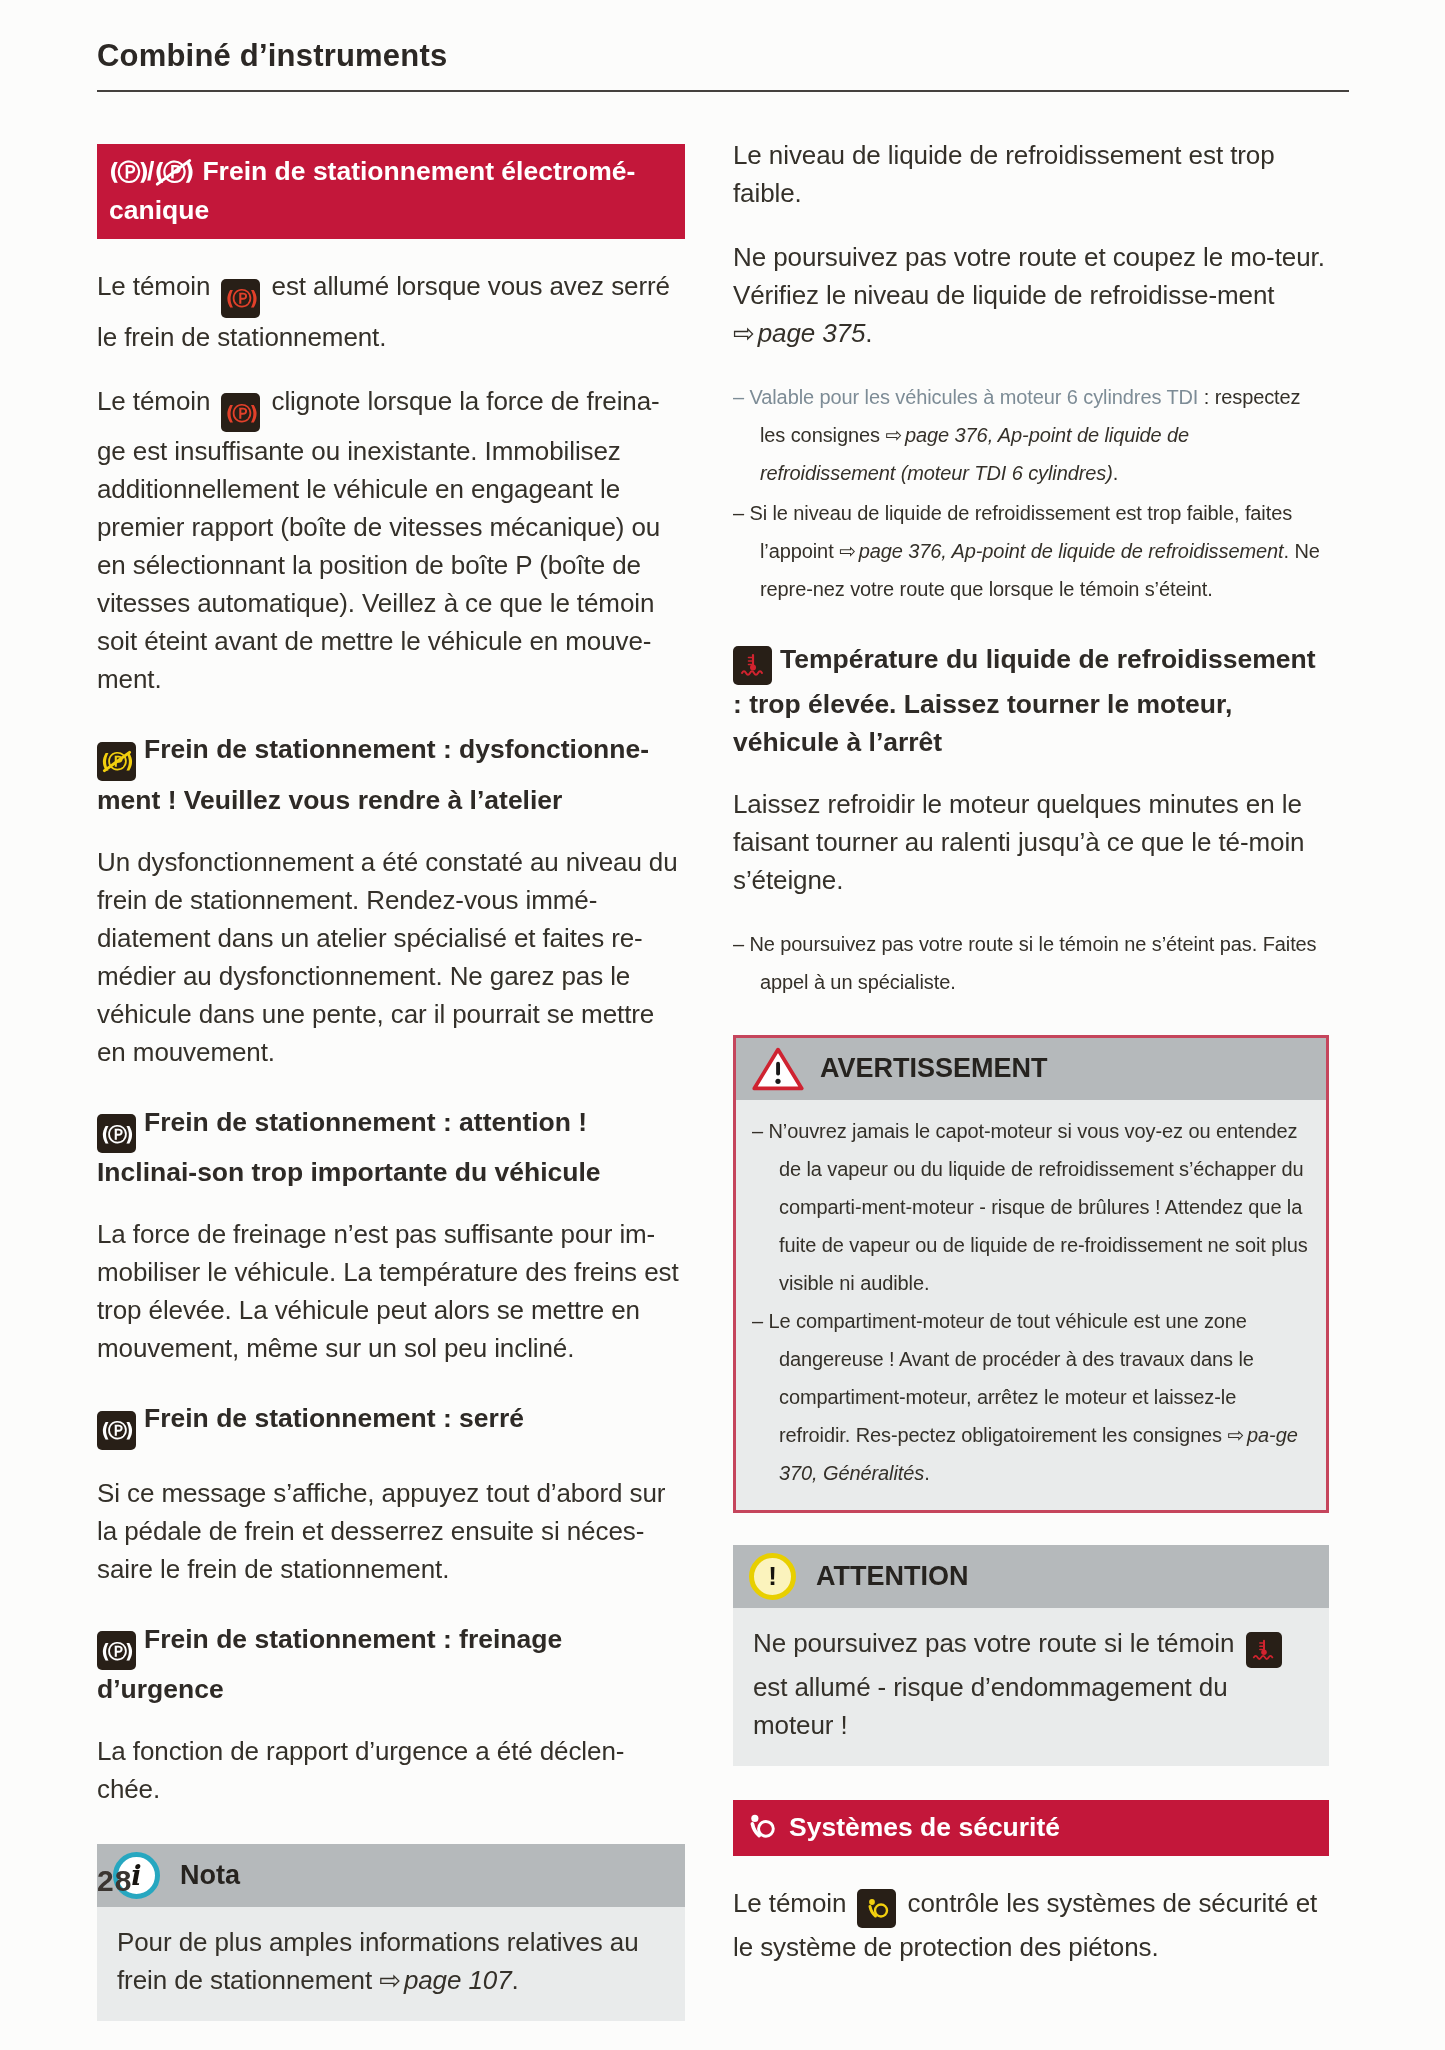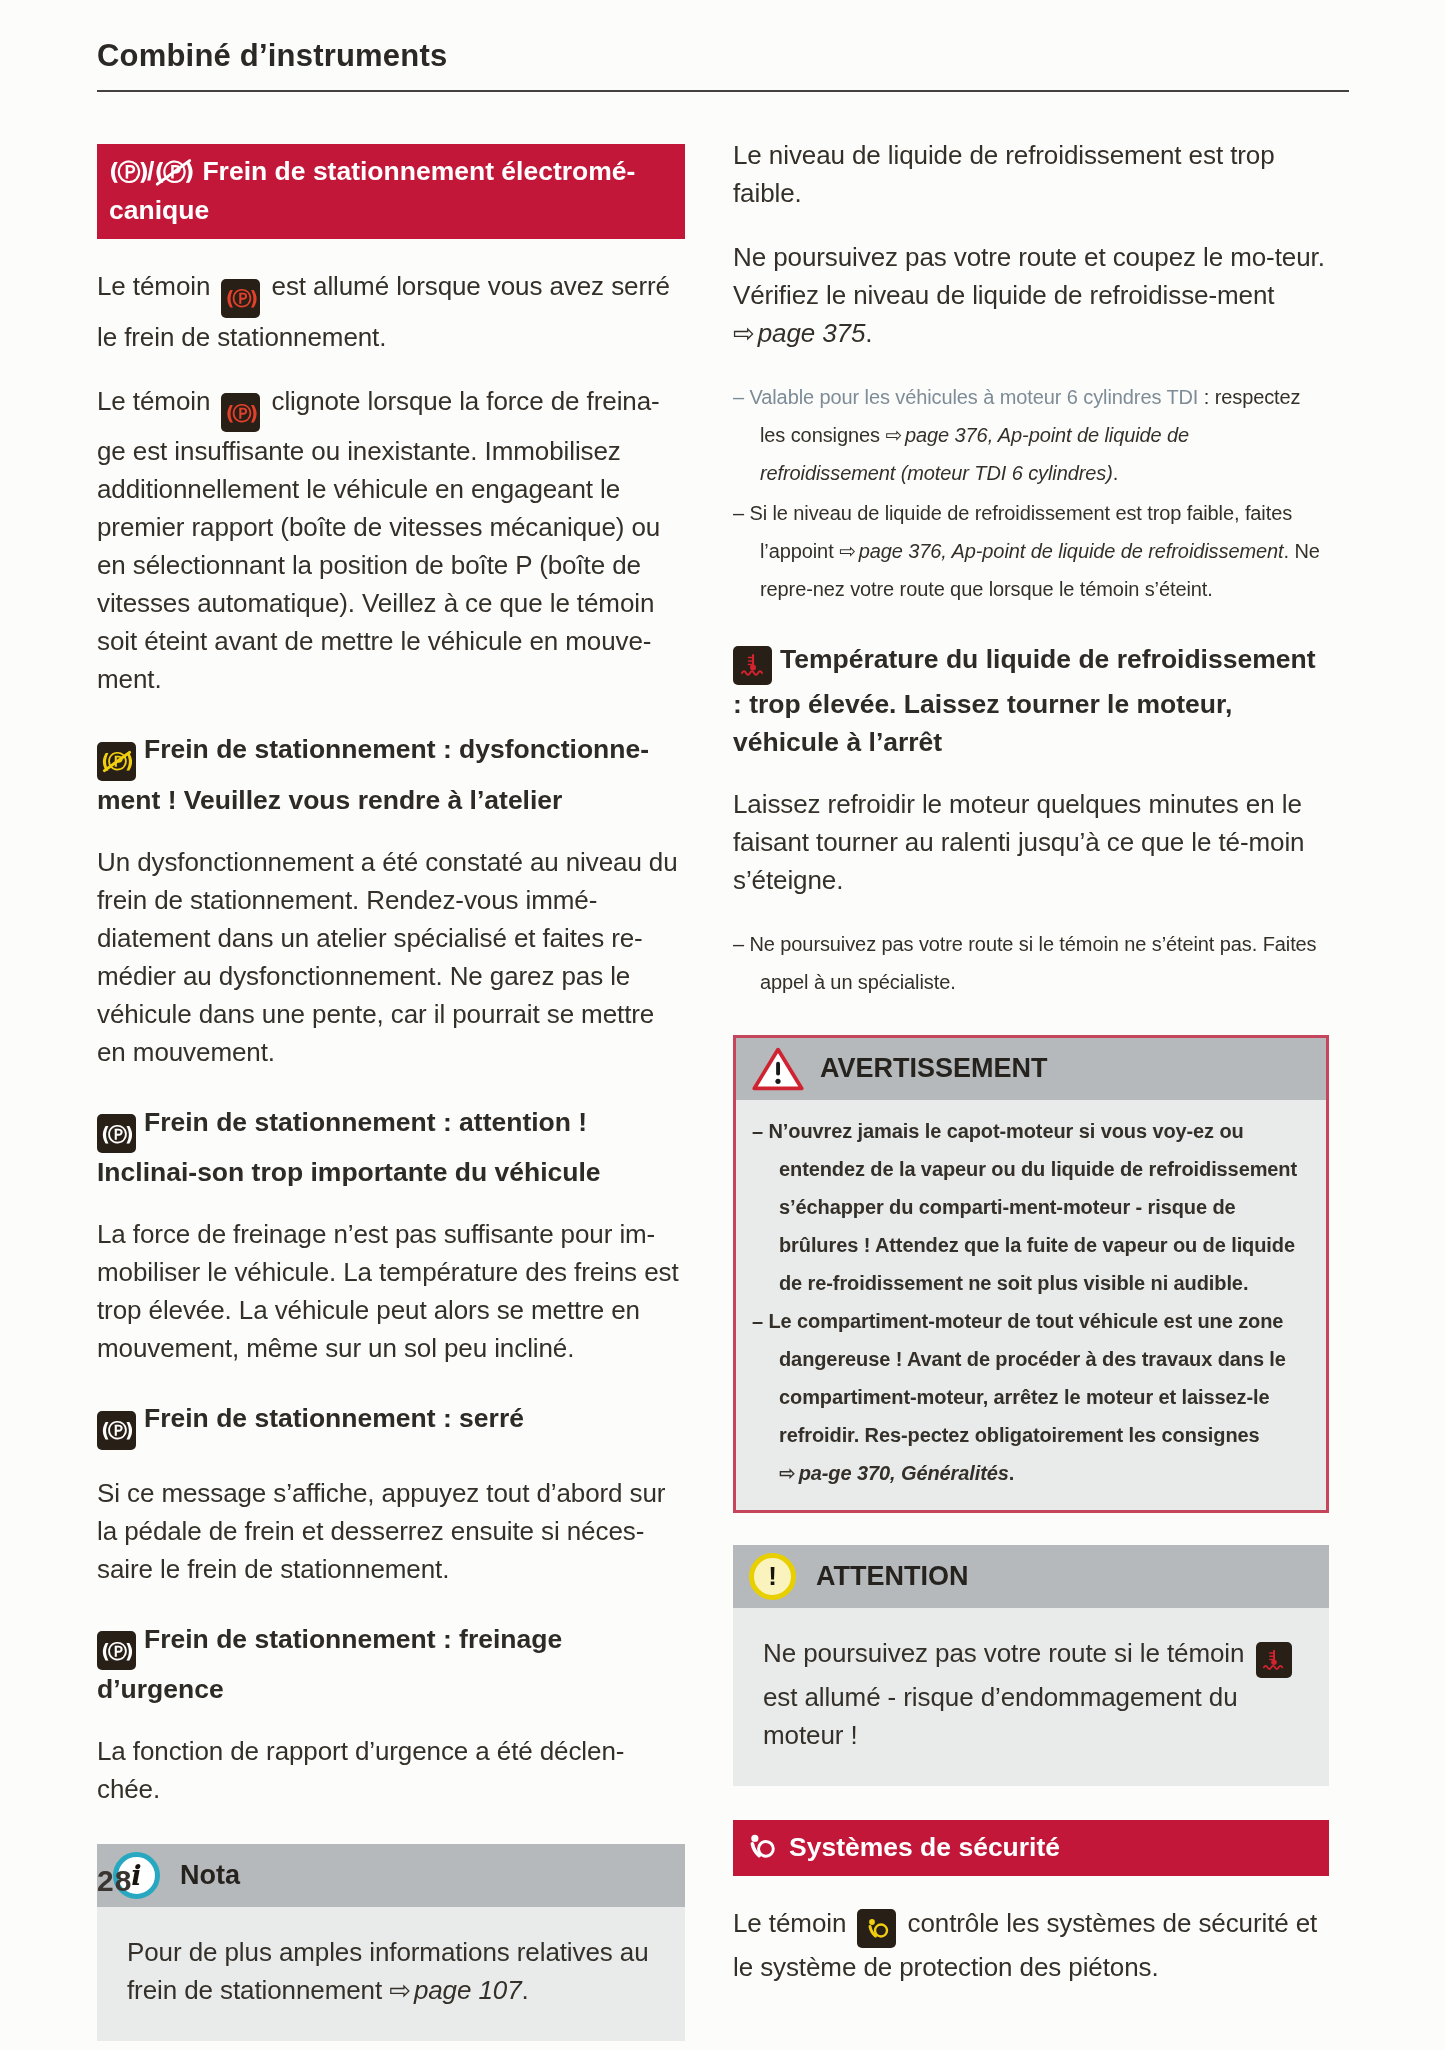--- a/index.html
+++ b/index.html
@@ -61,33 +61,33 @@
 
   .ref-arrow{font-family:"DejaVu Sans", sans-serif;margin-right:3px;}
 
   
   .gray-box{margin:36px 0 34px;}
   .box-head{
     background:#b5b9bb;display:flex;align-items:center;gap:20px;
     padding:8px 16px;font-size:27px;font-weight:bold;color:#26231f;
   }
   .box-body{background:#e9ebeb;padding:12px 16px 18px;font-size:26px;line-height:38px;}
-  .box-body p{margin:14px;}
+  .box-body p{margin:4px;}
   .circle-ic{
     width:47px;height:47px;border-radius:50%;background:#fff;
     display:inline-flex;align-items:center;justify-content:center;
     box-sizing:border-box;flex:0 0 auto;
   }
   .info-ic{border:5px solid #27a7c0;font-family:"DejaVu Serif", serif;
     font-style:italic;font-weight:bold;font-size:27px;color:#17140f;}
   .excl-ic{border:5px solid #e8cf00;background:#fbf3bd;
     font-weight:bold;font-size:26px;color:#17140f;}
   .warn-box{border:3px solid #c5455c;margin:34px 0 32px;}
   .warn-box .box-head{gap:16px;}
-  .warn-box .li{margin-bottom:0;font-weight:bold;}
+  .warn-box .li{margin-bottom:0;}
   .rel{position:relative;}
 
   .footer-num{
     position:absolute;left:97px;top:1864px;
     font-size:30px;font-weight:bold;color:#3a3531;letter-spacing:1px;
   }
 </style>
 </head>
 <body>
 

